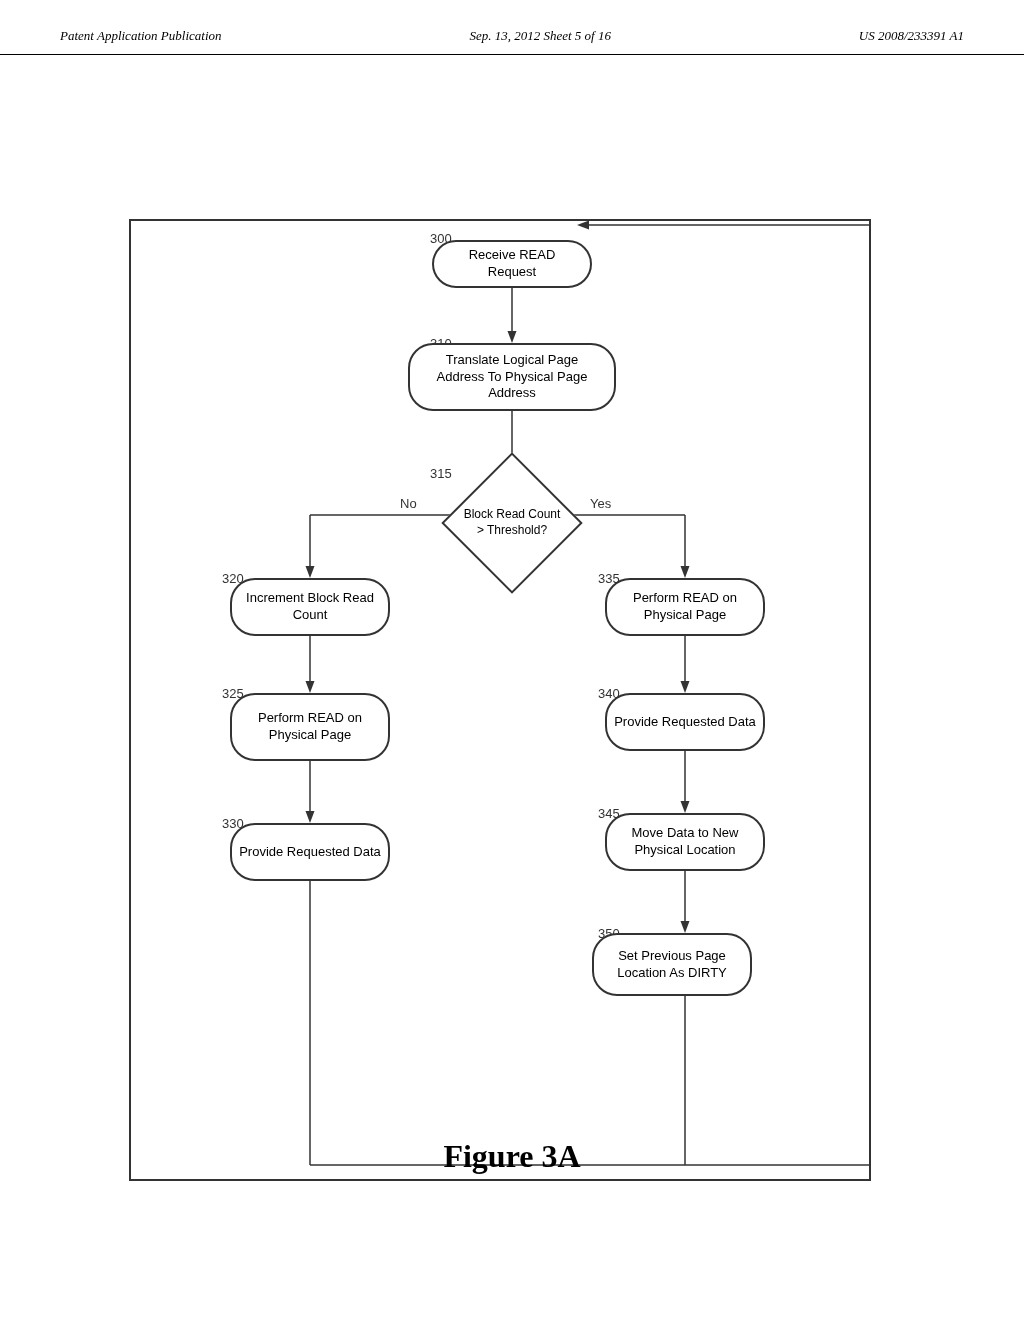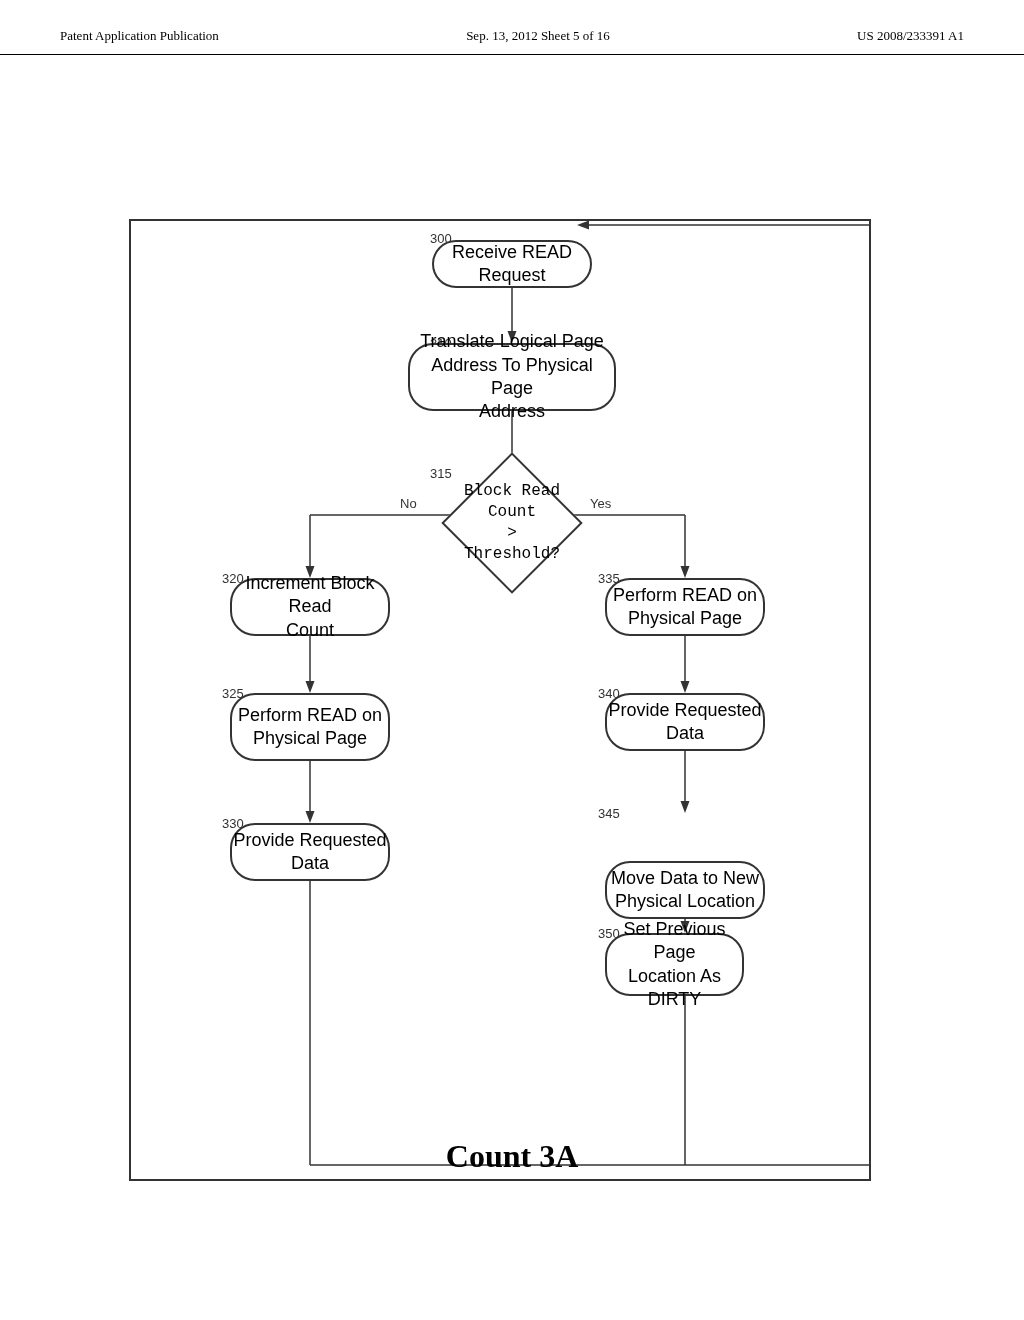--- a/index.html
+++ b/index.html
@@ -12,20 +12,21 @@
       overflow-x: hidden;
     }
 
     .page-header {
       display: flex;
       justify-content: space-between;
       align-items: center;
       padding: 28px 60px 10px 60px;
       border-bottom: 1px solid #000;
       font-size: 13px;
+      font-style: italic;
     }
 
     .header-left { font-weight: normal; }
     .header-center { font-weight: normal; text-align: right; }
     .header-right { font-weight: normal; }
 
     .diagram-area {
       position: relative;
       width: 100%;
       height: 1150px;
@@ -78,21 +79,21 @@
     .flow-svg {
       position: absolute;
       top: 0;
       left: 0;
       width: 100%;
       height: 100%;
       pointer-events: none;
     }
 
     .node-label {
-      font-size: 18px;
+      font-size: 13px;
       font-family: Arial, sans-serif;
       line-height: 1.3;
     }
   </style>
 </head>
 <body>
 
 <div class="page-header">
   <span class="header-left">Patent Application Publication</span>
   <span class="header-center">Sep. 13, 2012    Sheet 5 of 16</span>
@@ -170,21 +171,21 @@
 
   <div class="fc-node rounded-rect" style="left:408px; top:278px; width:208px; height:68px;">
     <span class="node-label" style="white-space:pre-line;">Translate Logical Page
 Address To Physical Page
 Address</span>
   </div>
 
   <div style="position:absolute; left:462px; top:408px; width:100px; height:100px;">
     <div class="diamond" style="width:100px; height:100px;"></div>
     <div class="diamond-label" style="position:absolute; top:0; left:0; width:100px; height:100px;">
-      <span class="node-label" style="white-space:pre-line; font-size:16px;font-family:Liberation Mono, monospace;">Block Read Count
+      <span class="node-label" style="white-space:pre-line; font-size:12px;">Block Read Count
 &gt; Threshold?</span>
     </div>
   </div>
 
   <div class="fc-node rounded-rect" style="left:230px; top:513px; width:160px; height:58px;">
     <span class="node-label" style="white-space:pre-line;text-align:center;">Increment Block Read
 Count</span>
   </div>
 
   <div class="fc-node rounded-rect" style="left:230px; top:628px; width:160px; height:68px;">
@@ -198,25 +199,25 @@
 
   <div class="fc-node rounded-rect" style="left:605px; top:513px; width:160px; height:58px;">
     <span class="node-label" style="white-space:pre-line;">Perform READ on
 Physical Page</span>
   </div>
 
   <div class="fc-node rounded-rect" style="left:605px; top:628px; width:160px; height:58px;">
     <span class="node-label" style="white-space:pre-line;">Provide Requested Data</span>
   </div>
 
-  <div class="fc-node rounded-rect" style="left:605px; top:748px; width:160px; height:58px;margin-top:48px;">
+  <div class="fc-node rounded-rect" style="left:605px; top:748px; width:160px; height:58px;">
     <span class="node-label" style="white-space:pre-line;">Move Data to New
 Physical Location</span>
   </div>
 
-  <div class="fc-node rounded-rect" style="left:605px; top:868px; width:139px; height:63px;align-items:center;">
+  <div class="fc-node rounded-rect" style="left:592px; top:868px; width:160px; height:63px;align-items:center;">
     <span class="node-label" style="white-space:pre-line;">Set Previous Page
 Location As DIRTY</span>
   </div>
 
-  <div class="figure-label">Count 3A</div>
+  <div class="figure-label">Figure 3A</div>
 
 </div>
 
 </body></html>

